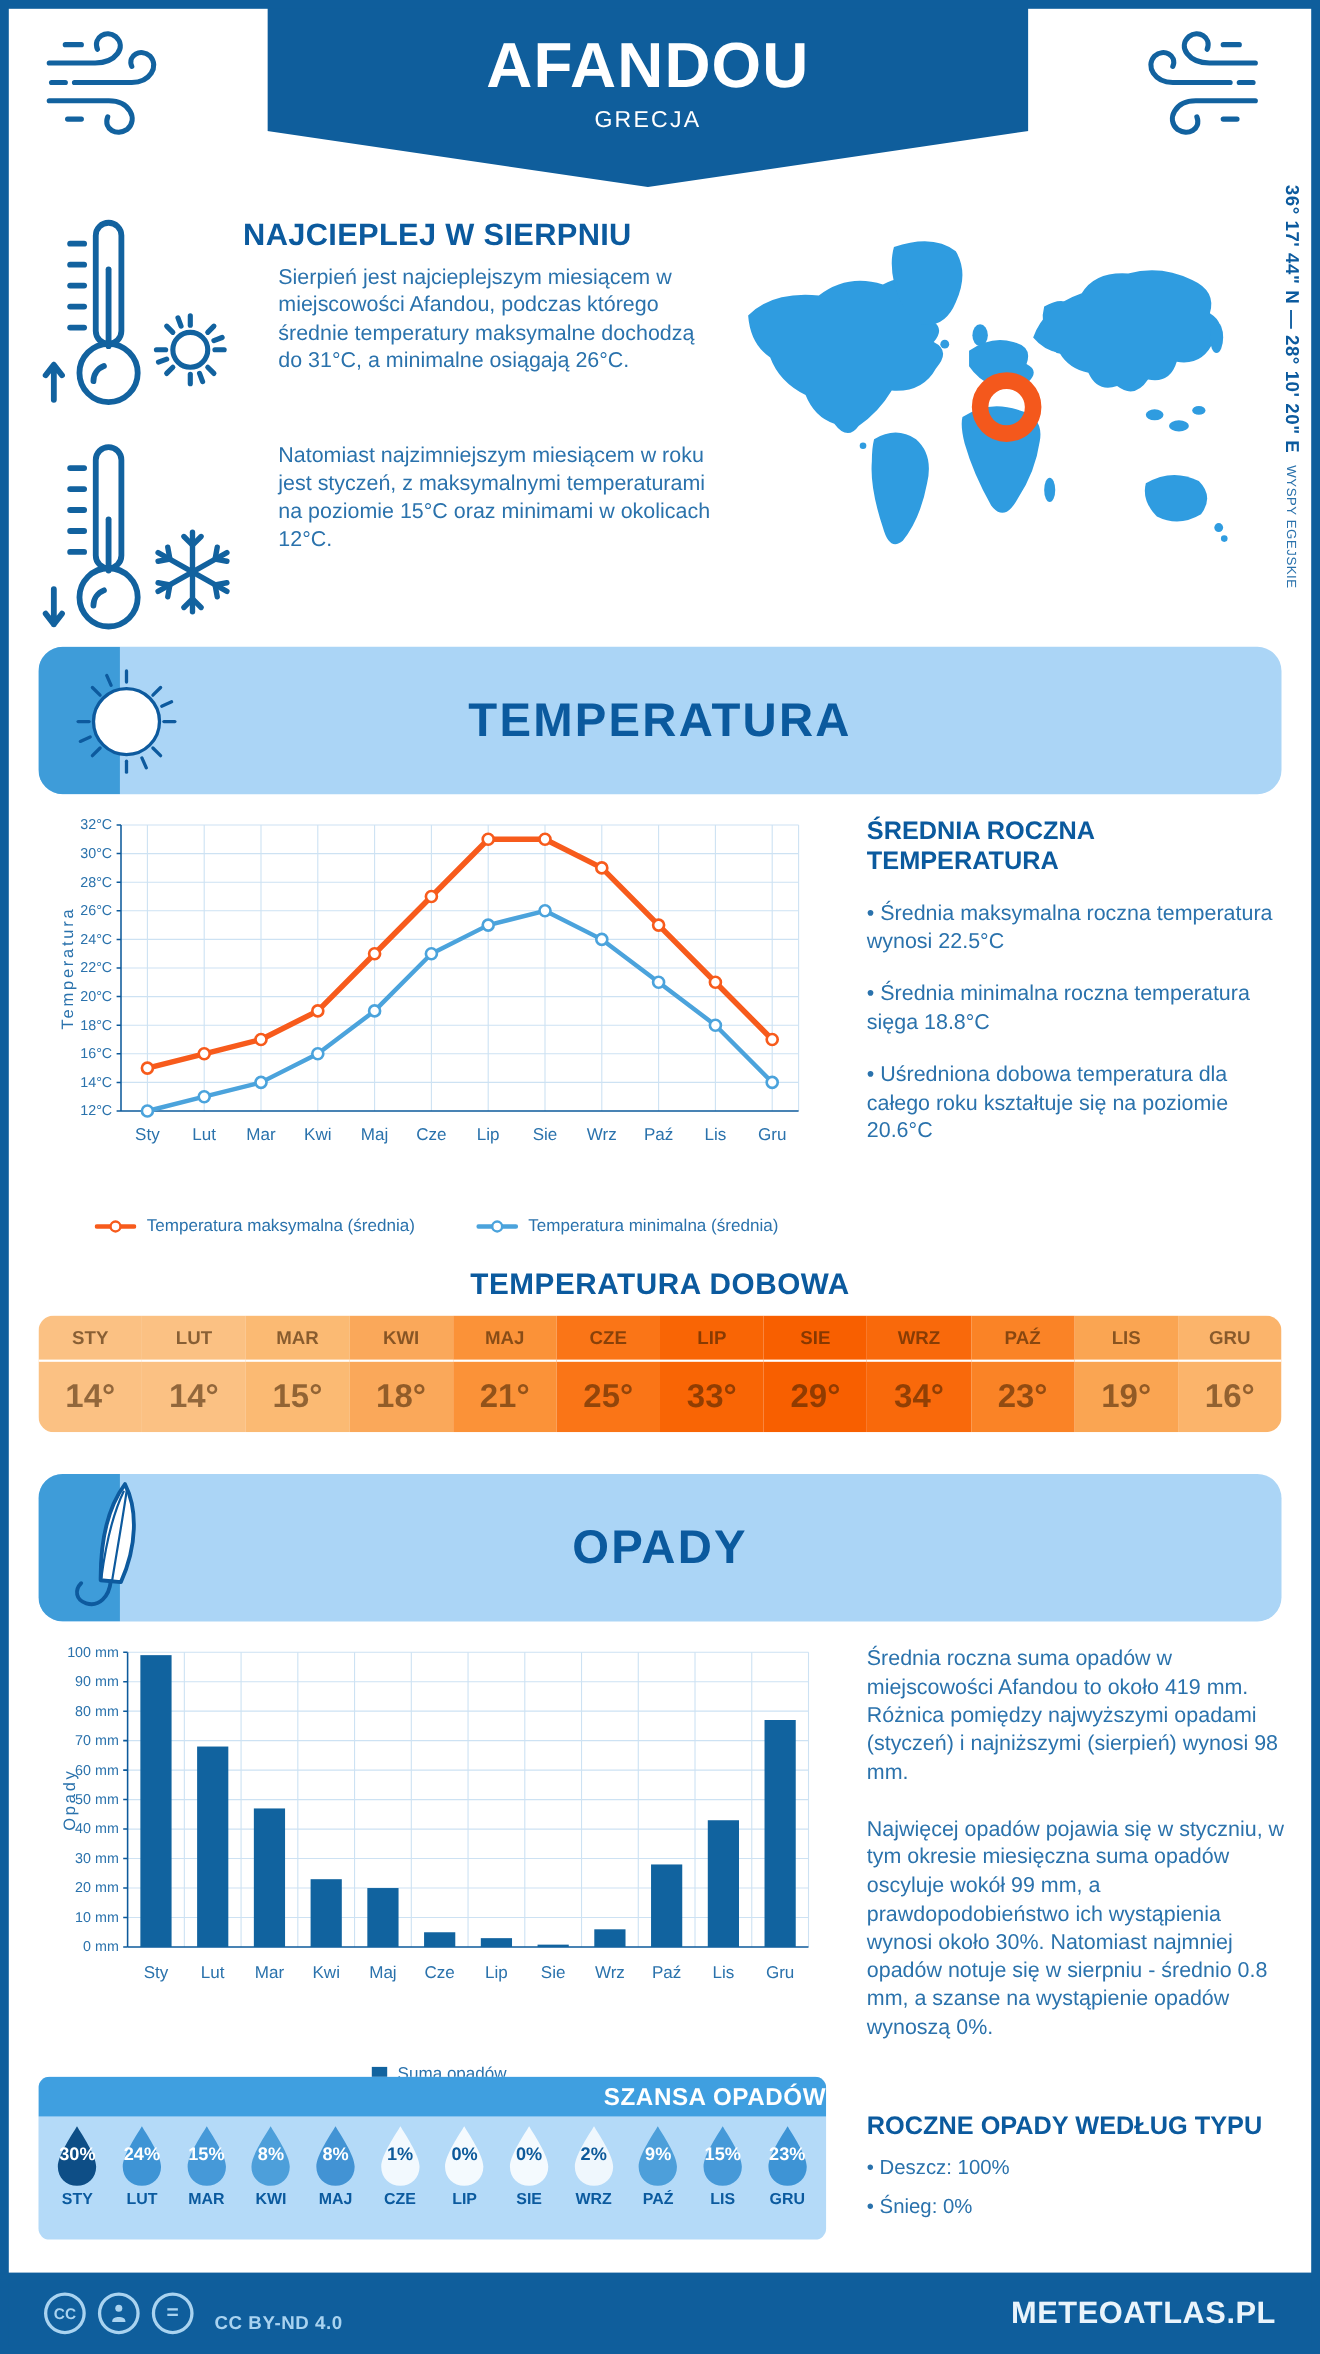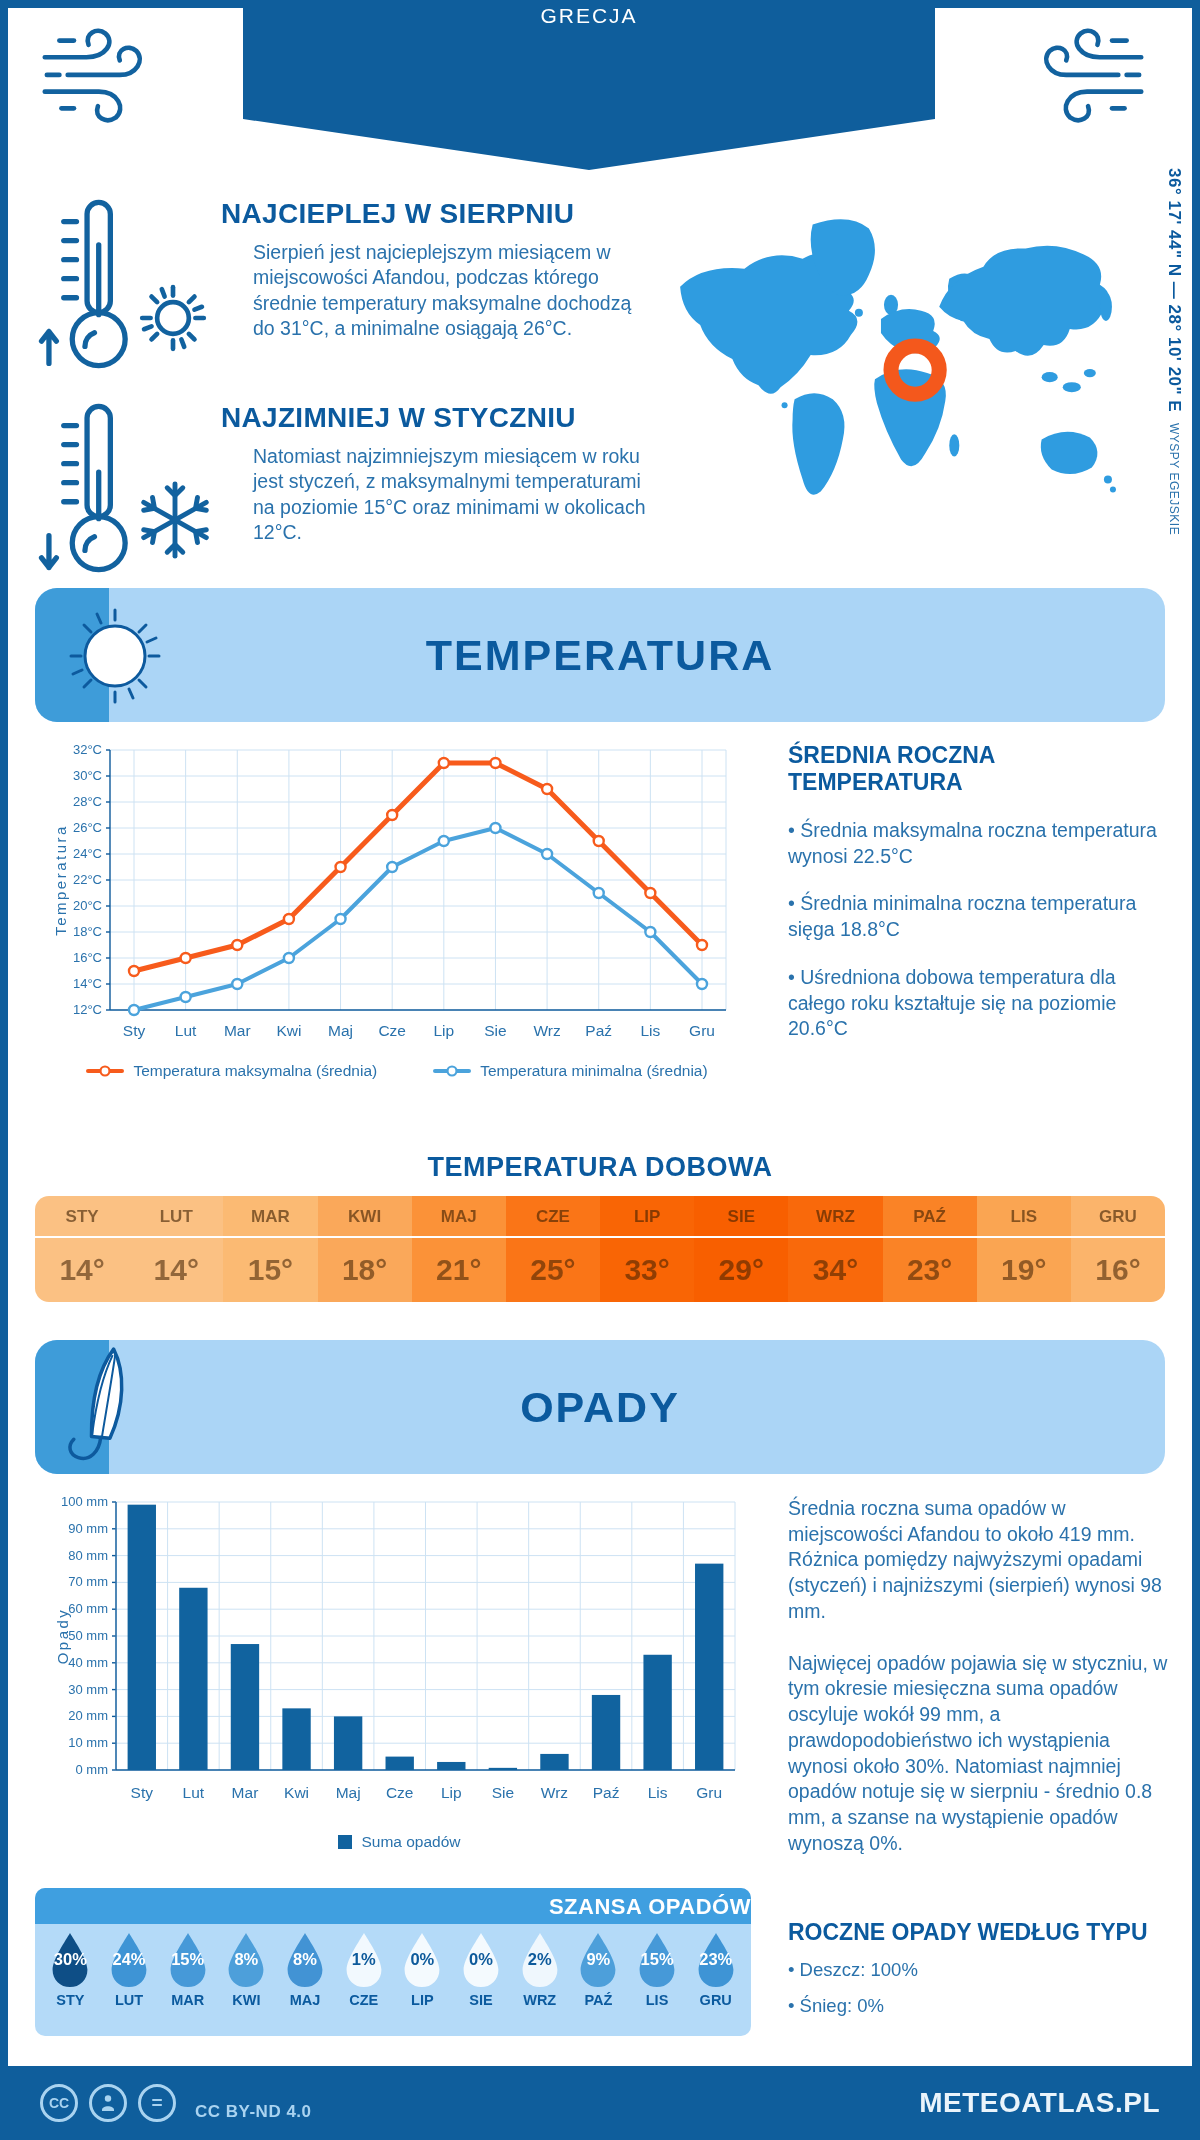--- a/index.html
+++ b/index.html
@@ -40,21 +40,21 @@
 
   
   .chart{position:absolute;}
   .grid-line{stroke:#CDE2F3;stroke-width:1;}
   .axis-line{stroke:#0d5a9b;stroke-width:1.4;}
   .tick-text{fill:#2A72AC;font-size:13px;font-family:"Liberation Sans",sans-serif;}
   .cat-text{fill:#2A72AC;font-size:15.5px;font-family:"Liberation Sans",sans-serif;}
   .axis-label{fill:#2A72AC;font-size:15px;letter-spacing:2.5px;font-family:"Liberation Sans",sans-serif;}
 
   .legend{position:absolute;display:flex;justify-content:center;gap:56px;align-items:center;}
-  .legend .item{display:flex;align-items:center;gap:9px;font-size:15.5px;color:#2A72AC;}
+  .legend .item{display:flex;align-items:center;gap:9px;font-size:15.5px;color:#2A72AC;margin-top:44px;}
   .legend .sq{display:inline-block;width:14px;height:14px;}
 
   
   .aside{position:absolute;left:788px;width:382px;color:#2A72AC;}
   .aside h3{margin:0 0 2px;font-size:23px;font-weight:bold;color:#0B5A9E;}
   .aside p{margin:22px 0 0;font-size:19.5px;line-height:1.32;}
   .aside p.tight{margin:12px 0 0;font-size:18.5px;}
 
   .daily-heading{position:absolute;left:0;top:1152px;width:1200px;margin:0;text-align:center;
                  font-size:27px;font-weight:bold;color:#0B5A9E;letter-spacing:0.5px;}
@@ -111,20 +111,21 @@
       <path d="M12 30 H52 C70 30 80 16 70 7 C62 1 50 7 54 18"></path>
       <path d="M34 47 H84 C100 47 108 33 100 24 C92 17 80 23 84 33"></path>
       <path d="M12 63 H64 C82 63 90 79 80 88 C71 94 59 88 63 77"></path>
       <path d="M26 14 h14"></path>
         <path d="M14 47 h12"></path>
         <path d="M28 79 h12"></path>
     </g>
   </svg>
 
   <header class="banner">
+    <h1>AFANDOU</h1>
     <div class="sub">GRECJA</div>
   </header>
 
   <section class="highlight" style="top:194px;">
     <div class="hl-icons">
       <svg width="100" height="180" viewBox="0 0 90 170" style="position:absolute;left:0;top:0;">
         <g class="ic-stroke" stroke-width="5">
           <path d="M24 26 h12"></path>
             <path d="M24 44 h12"></path>
             <path d="M24 62 h12"></path>
@@ -185,21 +186,20 @@
           <path d="M45 20 L37 12 M45 20 L53 12"></path>
             <path d="M45 70 L37 78 M45 70 L53 78"></path>
           <path d="M24 33 L13 35 M24 33 L22 22"></path>
             <path d="M66 57 L77 55 M66 57 L68 68"></path>
           <path d="M24 57 L13 55 M24 57 L22 68"></path>
             <path d="M66 33 L77 35 M66 33 L68 22"></path>
         </g>
       </svg>
     </div>
     <div class="hl-body">
-      <h2>NAJZIMNIEJ W STYCZNIU</h2>
       <p>Natomiast najzimniejszym miesiącem w roku jest styczeń, z maksymalnymi temperaturami na poziomie 15°C oraz minimami w okolicach 12°C.</p>
     </div>
   </section>
 
   <div class="map">
     <svg width="472" height="322" viewBox="0 0 470 320">
       <g fill="#2F9CE0">
         <path d="M28 100 Q50 78 92 82 Q118 62 150 72 Q172 60 178 78 Q196 84 184 100 Q210 108 196 124 Q212 132 198 148 Q186 170 158 168 Q146 188 128 200 Q118 214 106 198 Q88 192 80 172 Q56 160 48 138 Q30 126 28 100 Z"></path>
         <path d="M160 38 Q196 26 216 42 Q228 62 216 88 Q206 112 184 108 Q166 96 160 70 Q156 52 160 38 Z"></path>
         <path d="M142 212 Q162 200 180 212 Q196 226 190 252 Q184 284 168 304 Q156 314 150 292 Q138 256 140 232 Q140 220 142 212 Z"></path>

